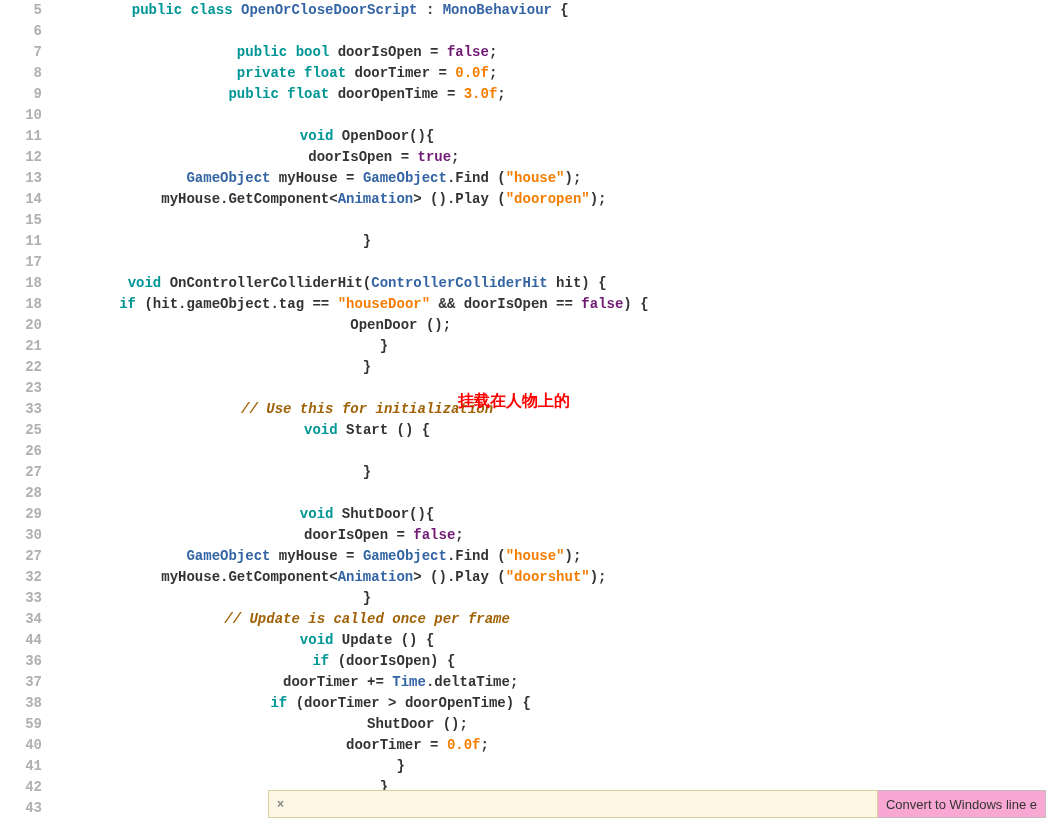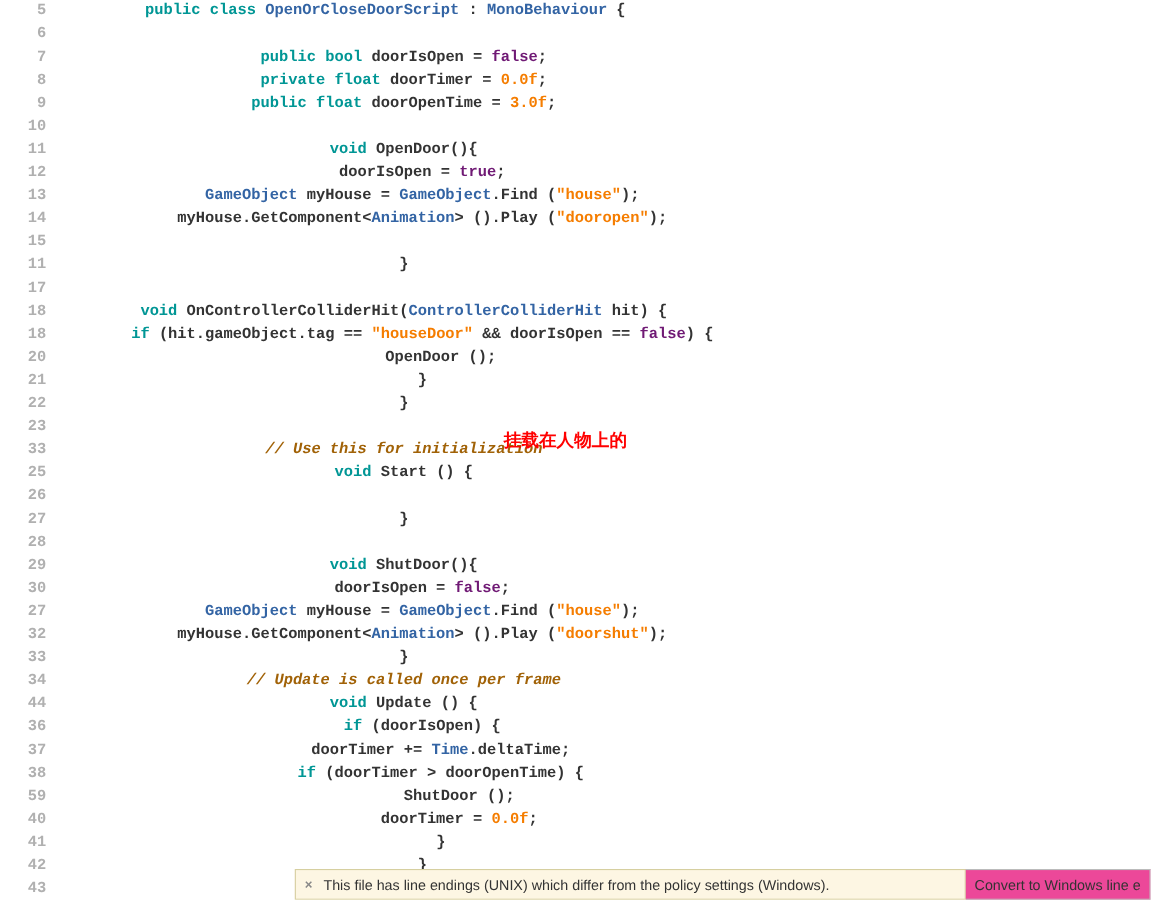--- a/index.html
+++ b/index.html
@@ -79,21 +79,21 @@
   .status-close {
     color: #888;
     cursor: pointer;
     font-weight: bold;
     margin-right: 10px;
     font-size: 12px;
   }
   .status-btn {
     display: flex;
     align-items: center;
-    background: #ec4899;
+    background: #f9a8d4;
     border: 1px solid #bbb;
     border-left: none;
     padding: 0 8px;
     white-space: nowrap;
   }
 </style>
 </head>
 <body>
 
 <div class="editor">
@@ -141,18 +141,17 @@
   <div class="code" id="code"><div class="line"><span class="kw">public</span><span class="pl"> </span><span class="kw">class</span><span class="pl"> </span><span class="type">OpenOrCloseDoorScript</span><span class="pl"> : </span><span class="type">MonoBehaviour</span><span class="pl"> {</span></div><div class="line"></div><div class="line"><span class="pl">    </span><span class="kw">public</span><span class="pl"> </span><span class="kw">bool</span><span class="pl"> doorIsOpen = </span><span class="lit">false</span><span class="pl">;</span></div><div class="line"><span class="pl">    </span><span class="kw">private</span><span class="pl"> </span><span class="kw">float</span><span class="pl"> doorTimer = </span><span class="str">0.0f</span><span class="pl">;</span></div><div class="line"><span class="pl">    </span><span class="kw">public</span><span class="pl"> </span><span class="kw">float</span><span class="pl"> doorOpenTime = </span><span class="str">3.0f</span><span class="pl">;</span></div><div class="line"></div><div class="line"><span class="pl">    </span><span class="kw">void</span><span class="pl"> OpenDoor(){</span></div><div class="line"><span class="pl">        doorIsOpen = </span><span class="lit">true</span><span class="pl">;</span></div><div class="line"><span class="pl">        </span><span class="type">GameObject</span><span class="pl"> myHouse = </span><span class="type">GameObject</span><span class="pl">.Find (</span><span class="str">"house"</span><span class="pl">);</span></div><div class="line"><span class="pl">        myHouse.GetComponent&lt;</span><span class="type">Animation</span><span class="pl">&gt; ().Play (</span><span class="str">"dooropen"</span><span class="pl">);</span></div><div class="line"></div><div class="line"><span class="pl">    }</span></div><div class="line"></div><div class="line"><span class="pl">    </span><span class="kw">void</span><span class="pl"> OnControllerColliderHit(</span><span class="type">ControllerColliderHit</span><span class="pl"> hit) {</span></div><div class="line"><span class="pl">        </span><span class="kw">if</span><span class="pl"> (hit.gameObject.tag == </span><span class="str">"houseDoor"</span><span class="pl"> &amp;&amp; doorIsOpen == </span><span class="lit">false</span><span class="pl">) {</span></div><div class="line"><span class="pl">            OpenDoor ();</span></div><div class="line"><span class="pl">        }</span></div><div class="line"><span class="pl">    }</span></div><div class="line"></div><div class="line"><span class="pl">    </span><span class="cm">// Use this for initialization</span></div><div class="line"><span class="pl">    </span><span class="kw">void</span><span class="pl"> Start () {</span></div><div class="line"></div><div class="line"><span class="pl">    }</span></div><div class="line"></div><div class="line"><span class="pl">    </span><span class="kw">void</span><span class="pl"> ShutDoor(){</span></div><div class="line"><span class="pl">        doorIsOpen = </span><span class="lit">false</span><span class="pl">;</span></div><div class="line"><span class="pl">        </span><span class="type">GameObject</span><span class="pl"> myHouse = </span><span class="type">GameObject</span><span class="pl">.Find (</span><span class="str">"house"</span><span class="pl">);</span></div><div class="line"><span class="pl">        myHouse.GetComponent&lt;</span><span class="type">Animation</span><span class="pl">&gt; ().Play (</span><span class="str">"doorshut"</span><span class="pl">);</span></div><div class="line"><span class="pl">    }</span></div><div class="line"><span class="pl">    </span><span class="cm">// Update is called once per frame</span></div><div class="line"><span class="pl">    </span><span class="kw">void</span><span class="pl"> Update () {</span></div><div class="line"><span class="pl">        </span><span class="kw">if</span><span class="pl"> (doorIsOpen) {</span></div><div class="line"><span class="pl">            doorTimer += </span><span class="type">Time</span><span class="pl">.deltaTime;</span></div><div class="line"><span class="pl">            </span><span class="kw">if</span><span class="pl"> (doorTimer &gt; doorOpenTime) {</span></div><div class="line"><span class="pl">                ShutDoor ();</span></div><div class="line"><span class="pl">                doorTimer = </span><span class="str">0.0f</span><span class="pl">;</span></div><div class="line"><span class="pl">            }</span></div><div class="line"><span class="pl">        }</span></div><div class="line"><span class="pl">    }</span></div></div>
 </div>
 
 <div class="annotation" style="left:458px; top:390px;text-align:center;">
   <div class="ann-line">挂载在人物上的</div>
 </div>
 
 <div class="statusbar">
   <div class="status-msg">
     <span class="status-close">×</span>
-    <span>This file has line endings (UNIX) which differ from the policy settings (Windows).</span>
   </div>
   <div class="status-btn">
     <span>Convert to Windows line e</span>
   </div>
 </div>
 
 </body></html>

